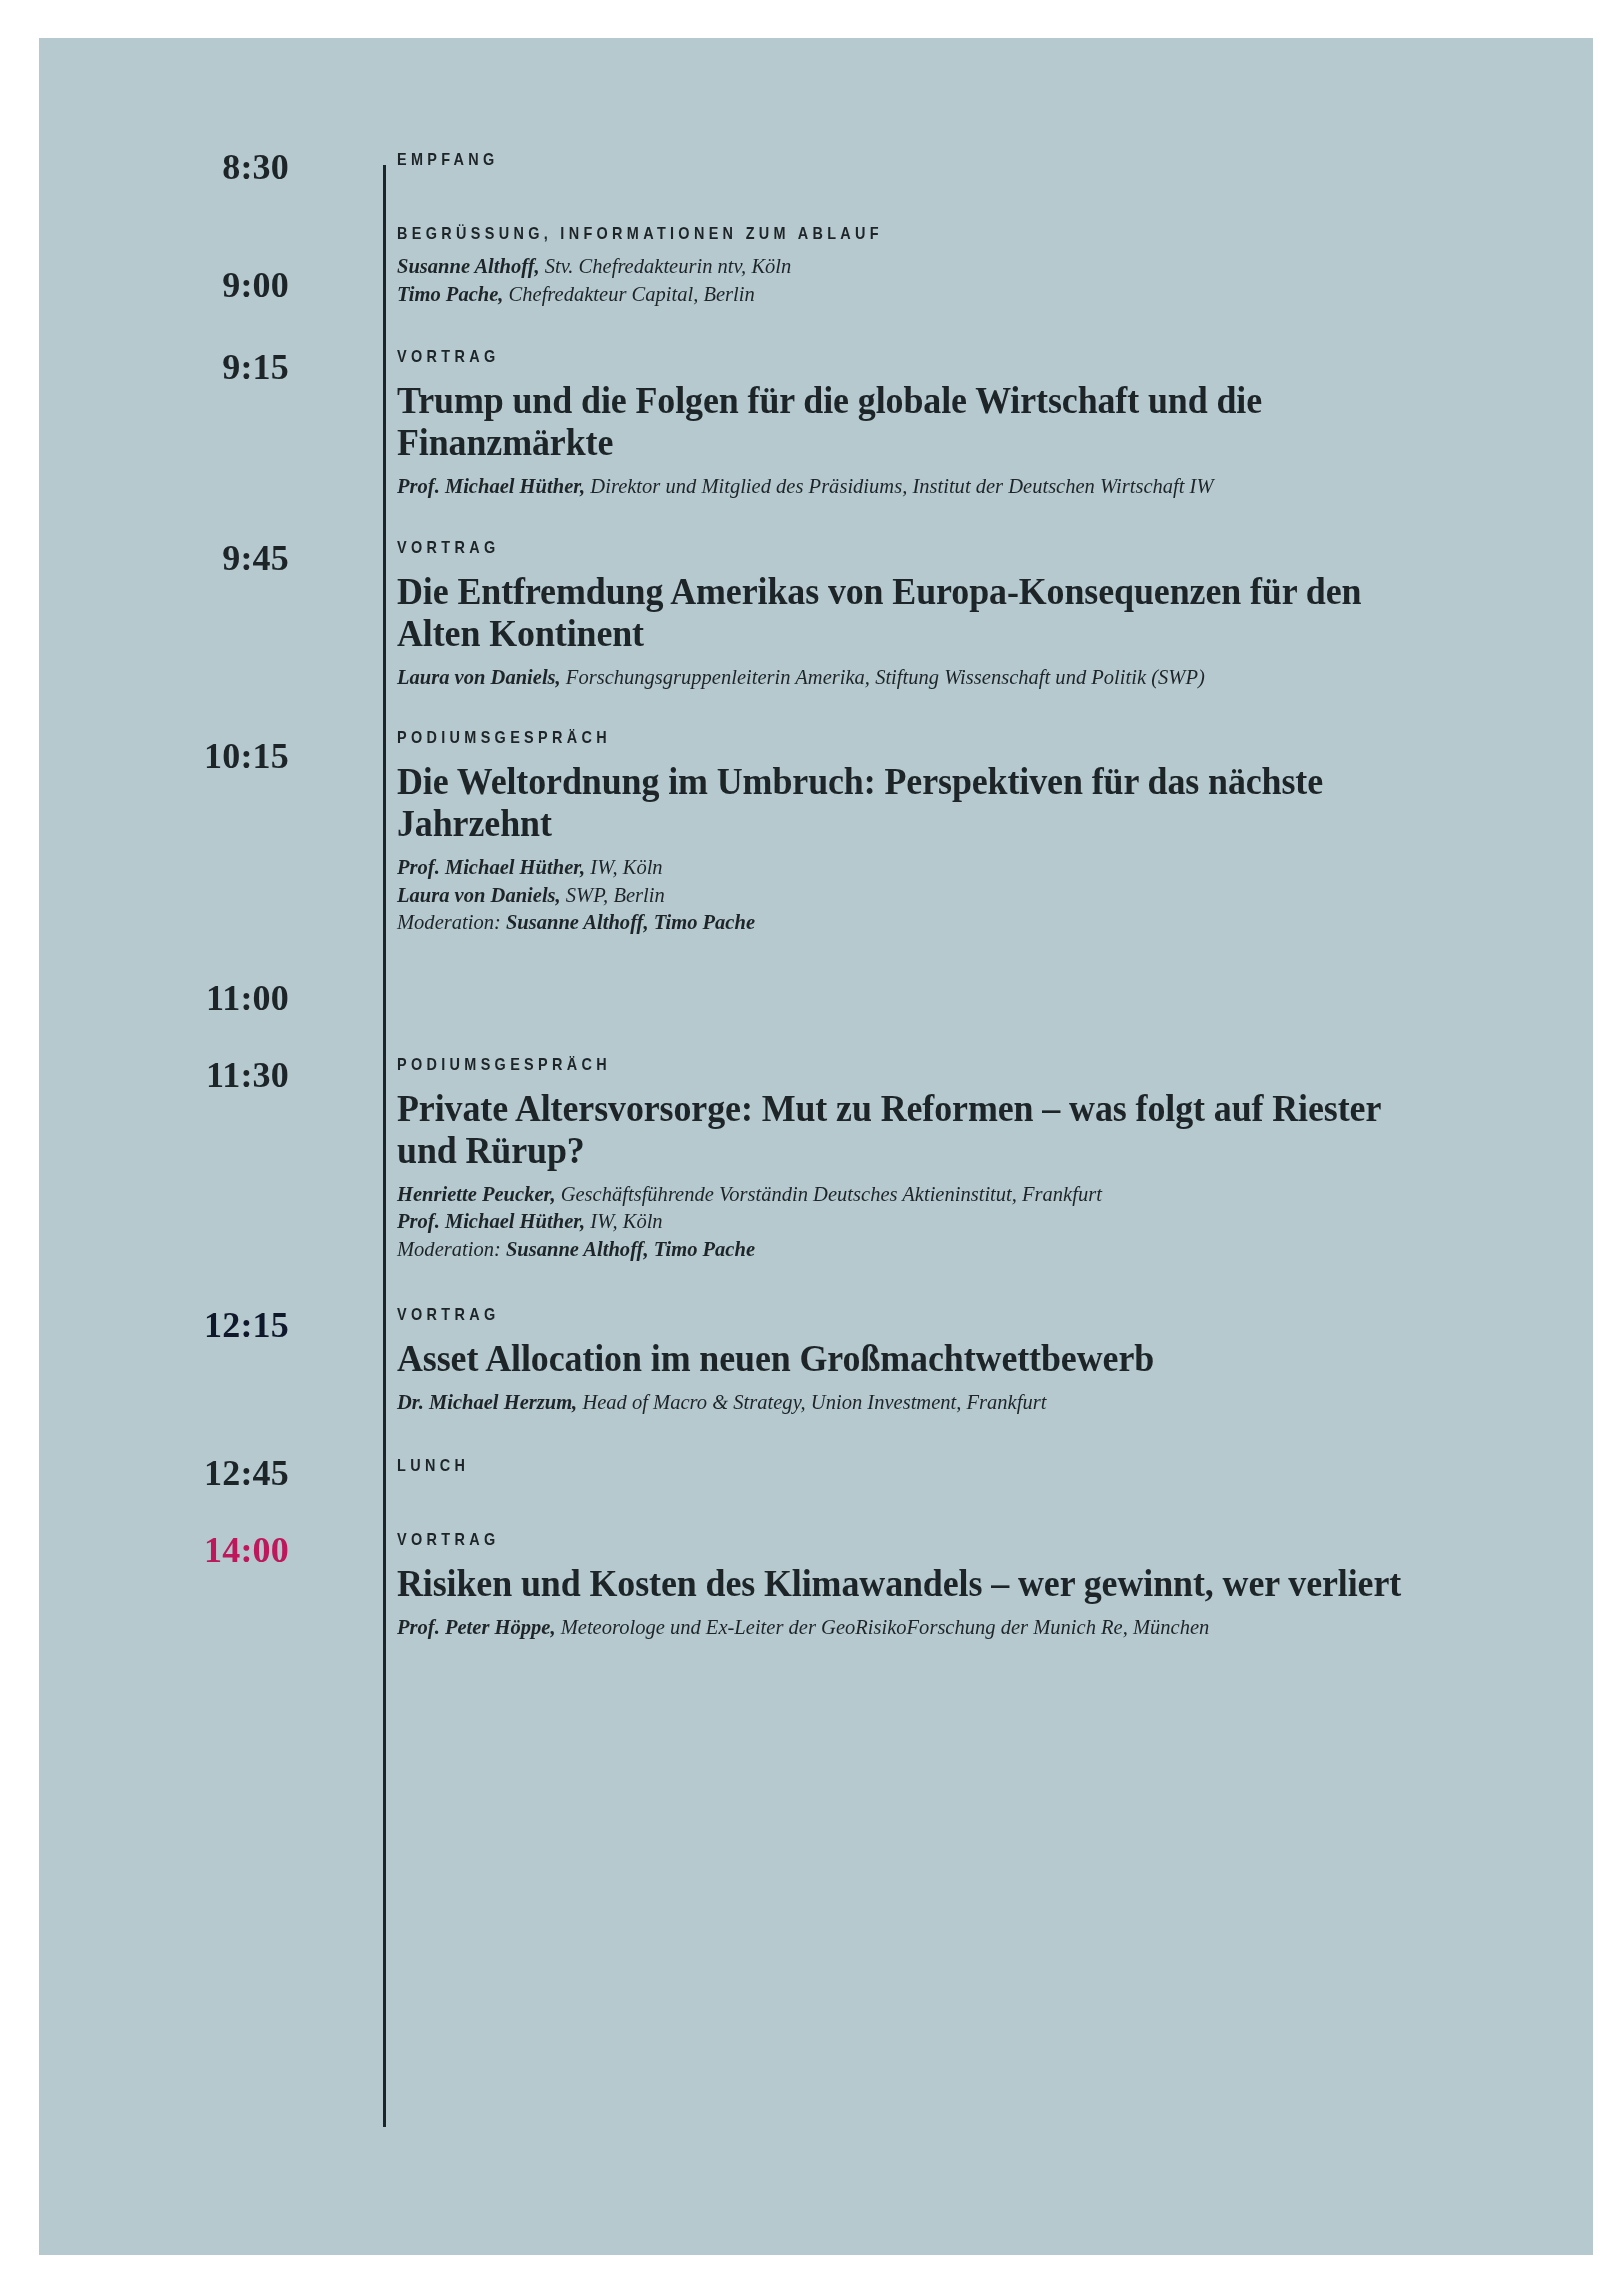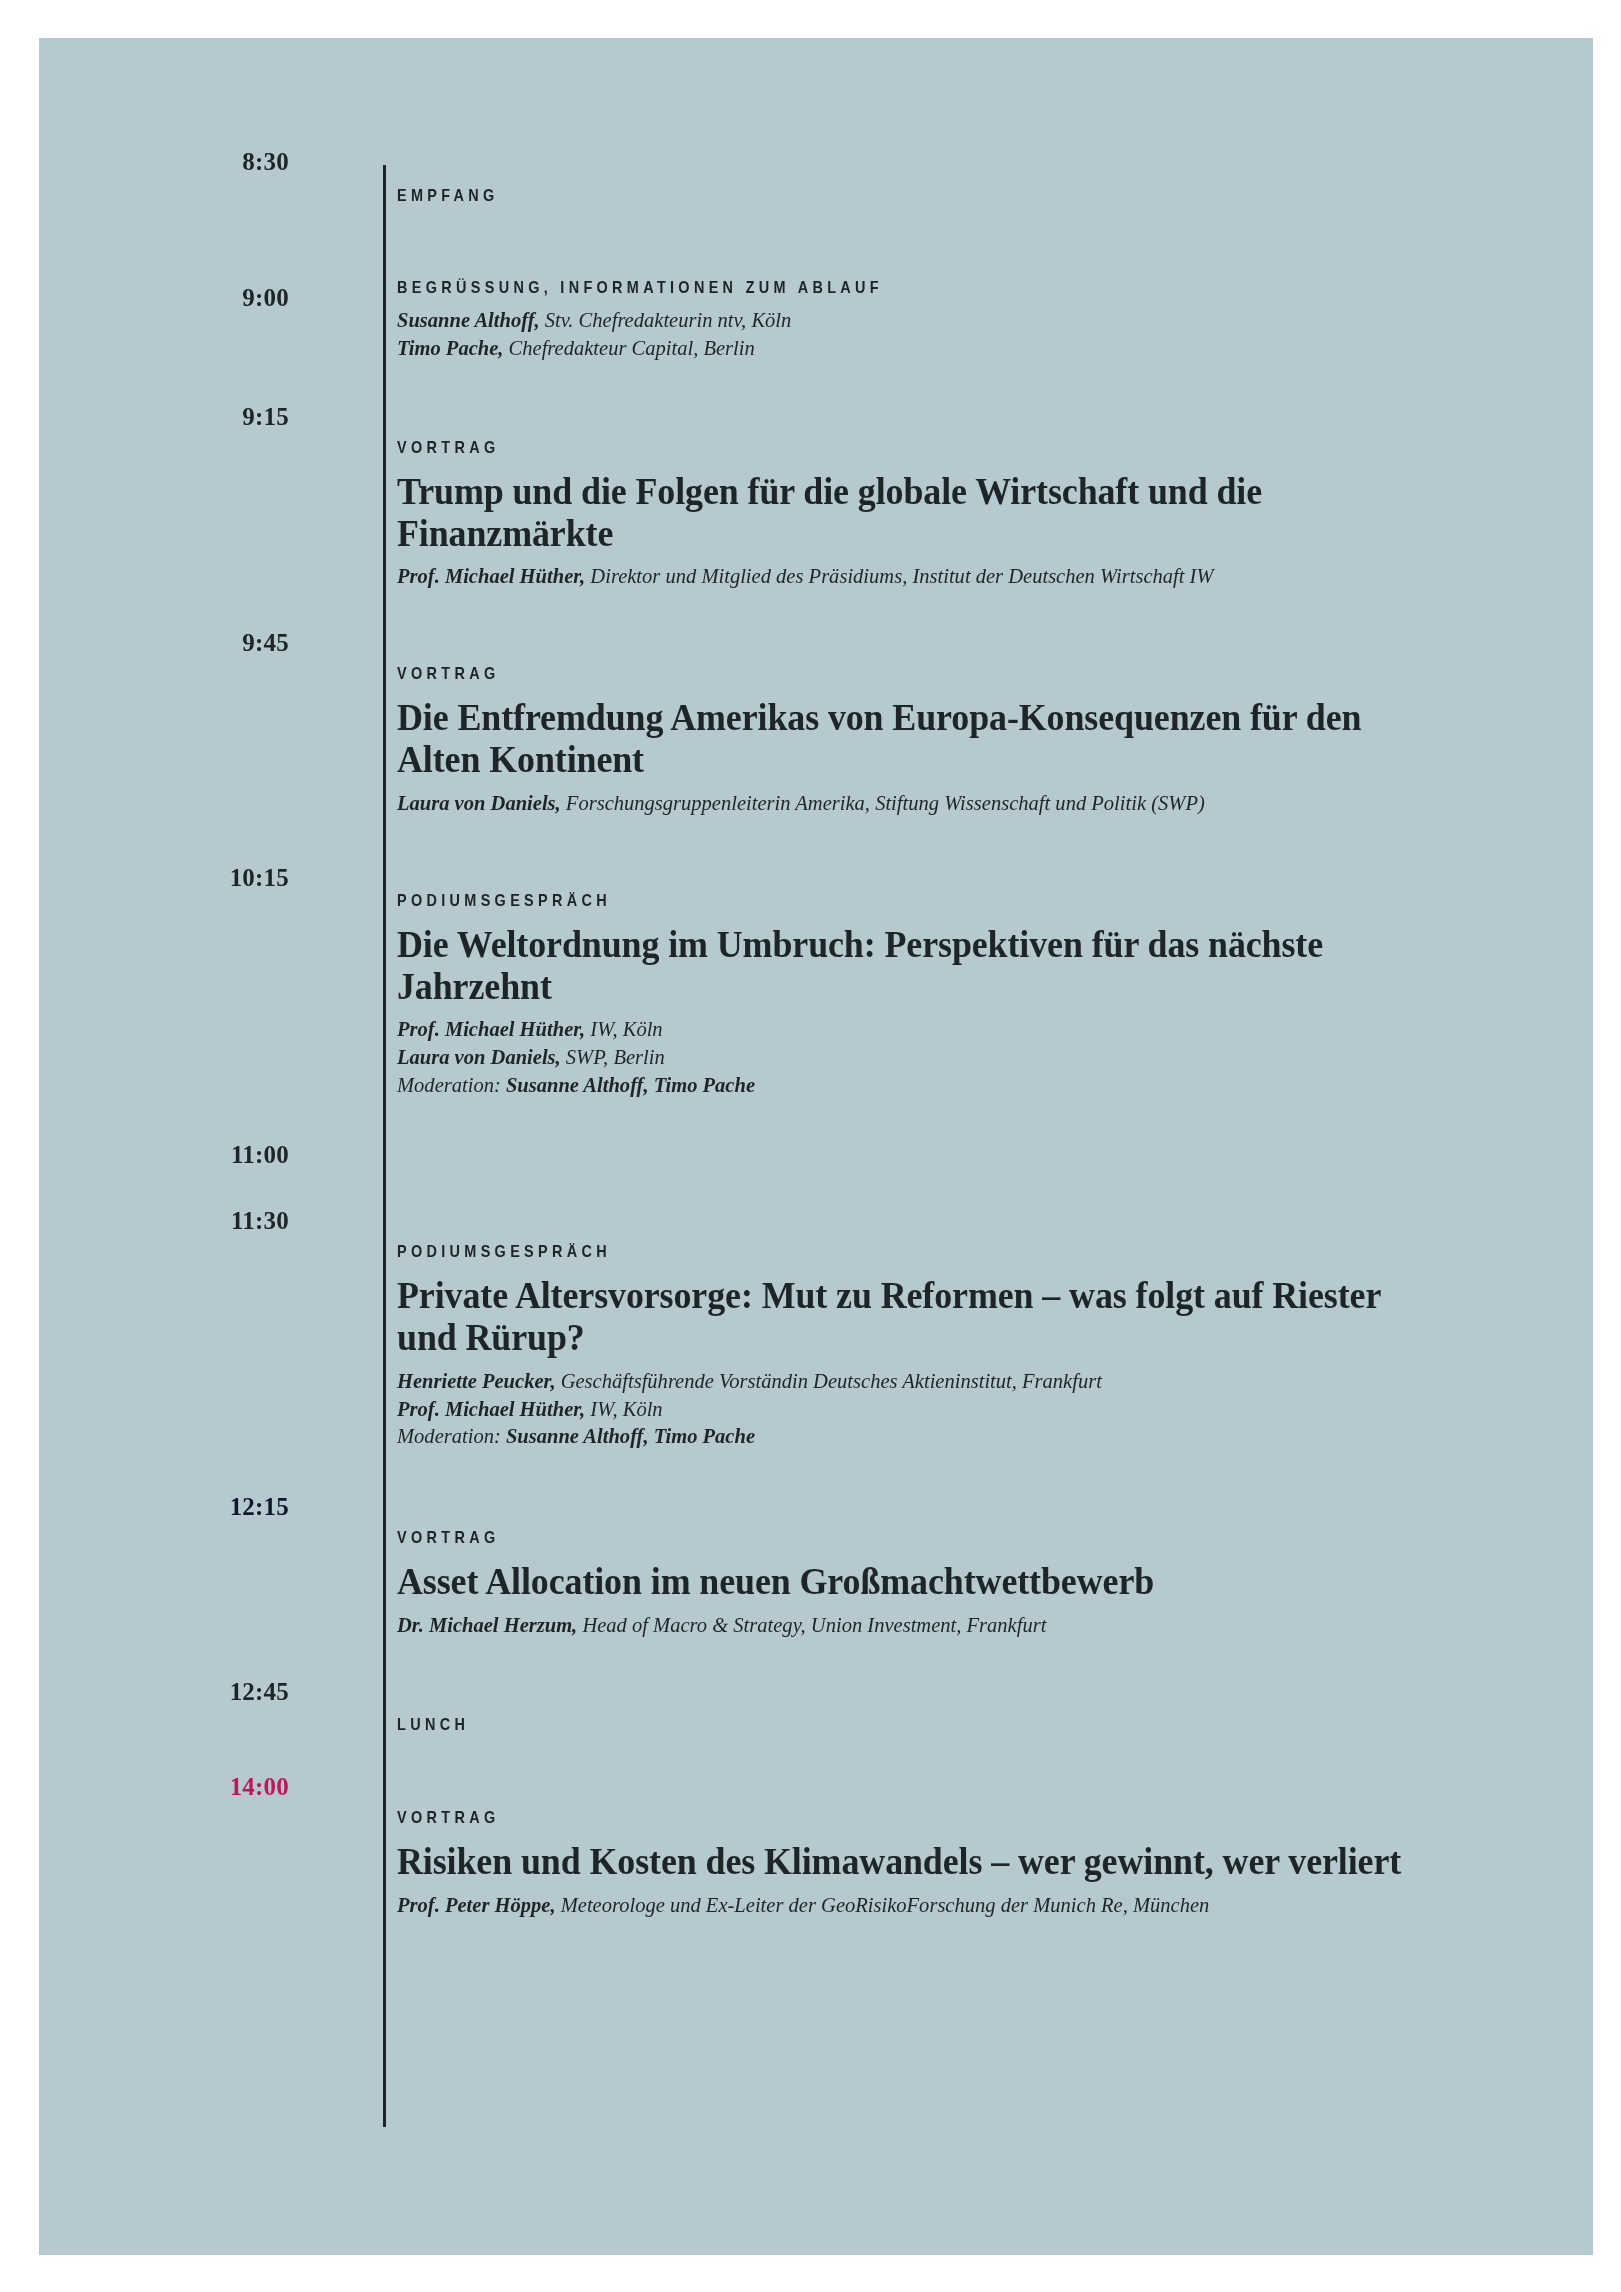--- a/index.html
+++ b/index.html
@@ -64,32 +64,31 @@
   }
 
   .time-cell {
     width: 297px;
     flex: 0 0 297px;
     text-align: right;
     padding-right: 47px;
     box-sizing: border-box;
     font-family: "Liberation Serif", serif;
     font-weight: bold;
-    font-size: 25px;
+    font-size: 36px;
     line-height: 1;
     color: #1d2528;
     letter-spacing: 0.2px;
   }
 
   .content-cell {
     flex: 1 1 auto;
     padding-left: 61px;
     padding-right: 170px;
     box-sizing: border-box;
-    margin-top: 36px;
   }
 
   .kicker {
     font-family: "Liberation Sans", sans-serif;
     font-weight: bold;
     font-size: 15.7px;
     letter-spacing: 4.7px;
     color: #1d2528;
     line-height: 1;
     margin: 0 0 0 0;

